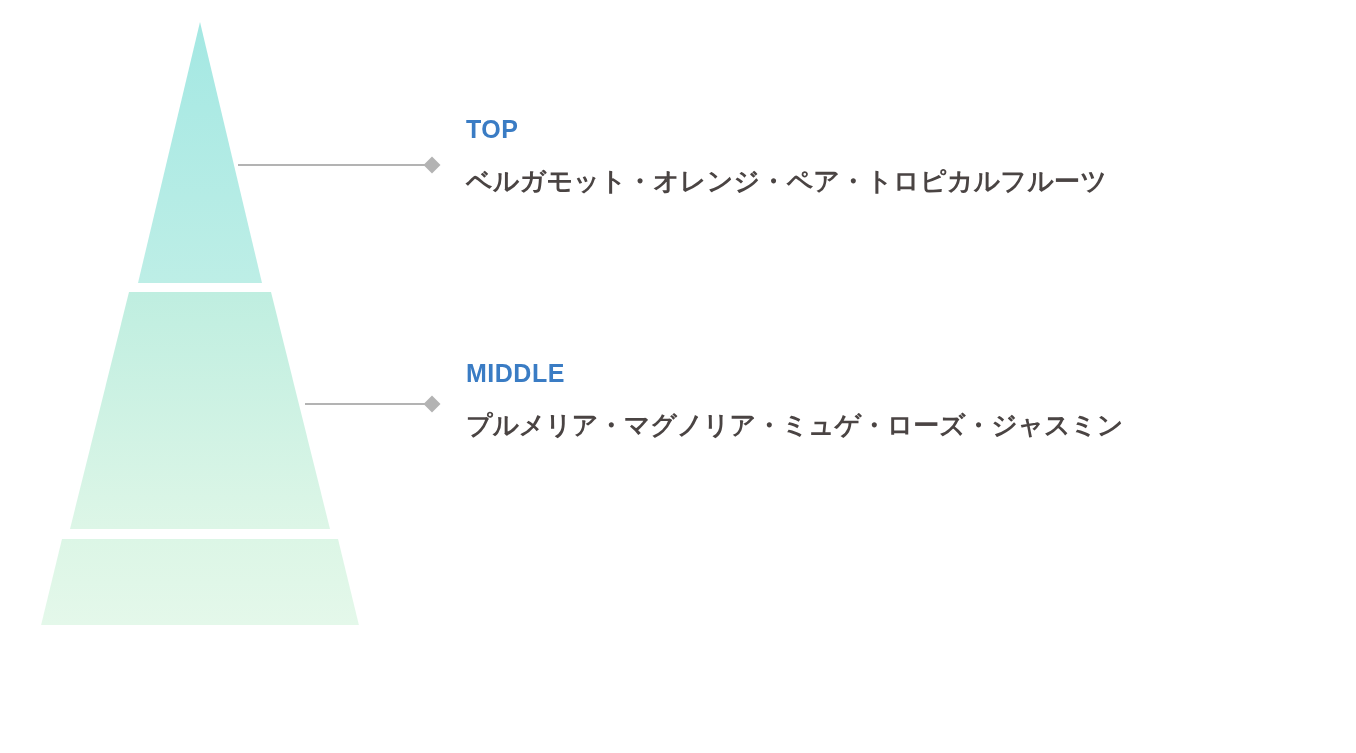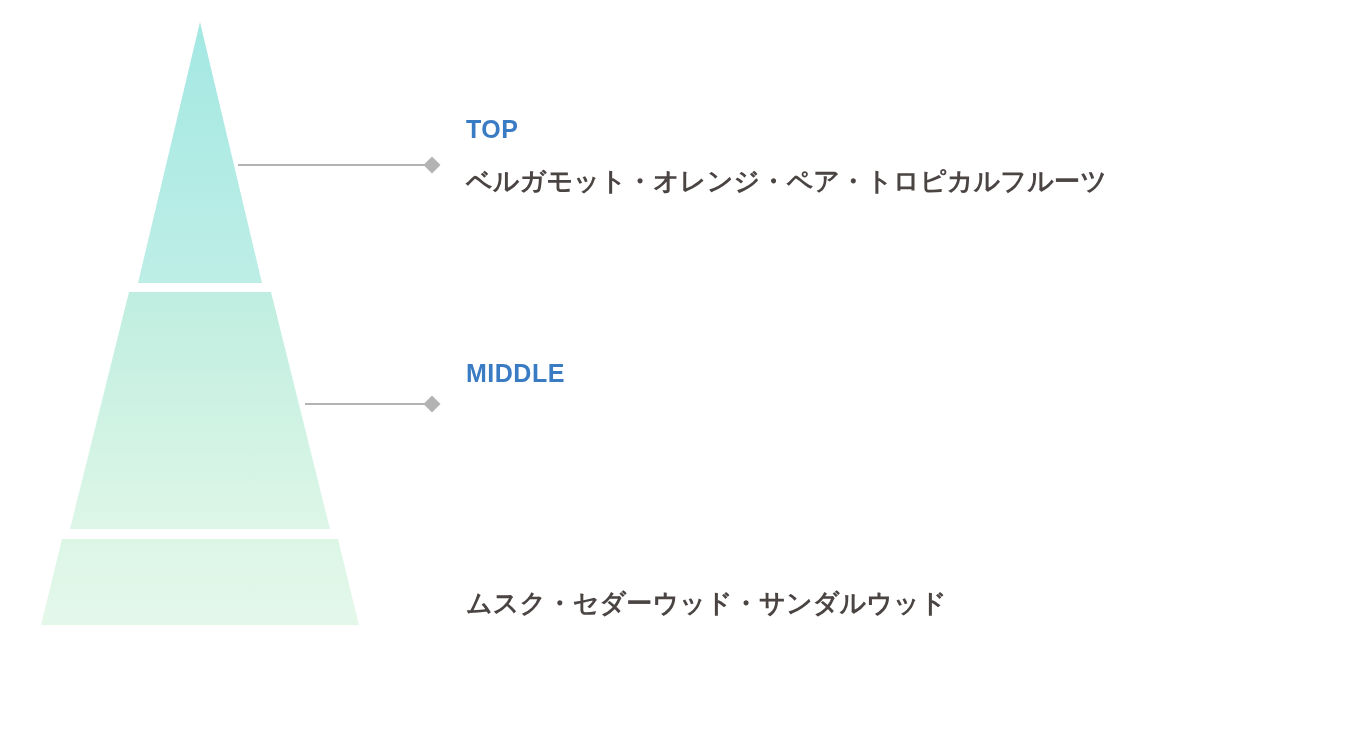--- a/index.html
+++ b/index.html
@@ -119,19 +119,19 @@
   <div class="connector" style="left:366px; top:637px; width:66px;"></div>
   <div class="connector-dot" style="left:426px; top:632px;"></div>
 
   <div class="note-block" id="block-top">
     <div class="note-title">TOP</div>
     <div class="note-list">ベルガモット・オレンジ・ペア・トロピカルフルーツ</div>
   </div>
 
   <div class="note-block" id="block-middle">
     <div class="note-title">MIDDLE</div>
+    <div class="note-list tight">プルメリア・マグノリア・ミュゲ・ローズ・ジャスミン</div>
   </div>
 
   <div class="note-block" id="block-last">
-    <div class="note-list">ムスク・セダーウッド・サンダルウッド</div>
   </div>
 
 </div>
 
 </body></html>

